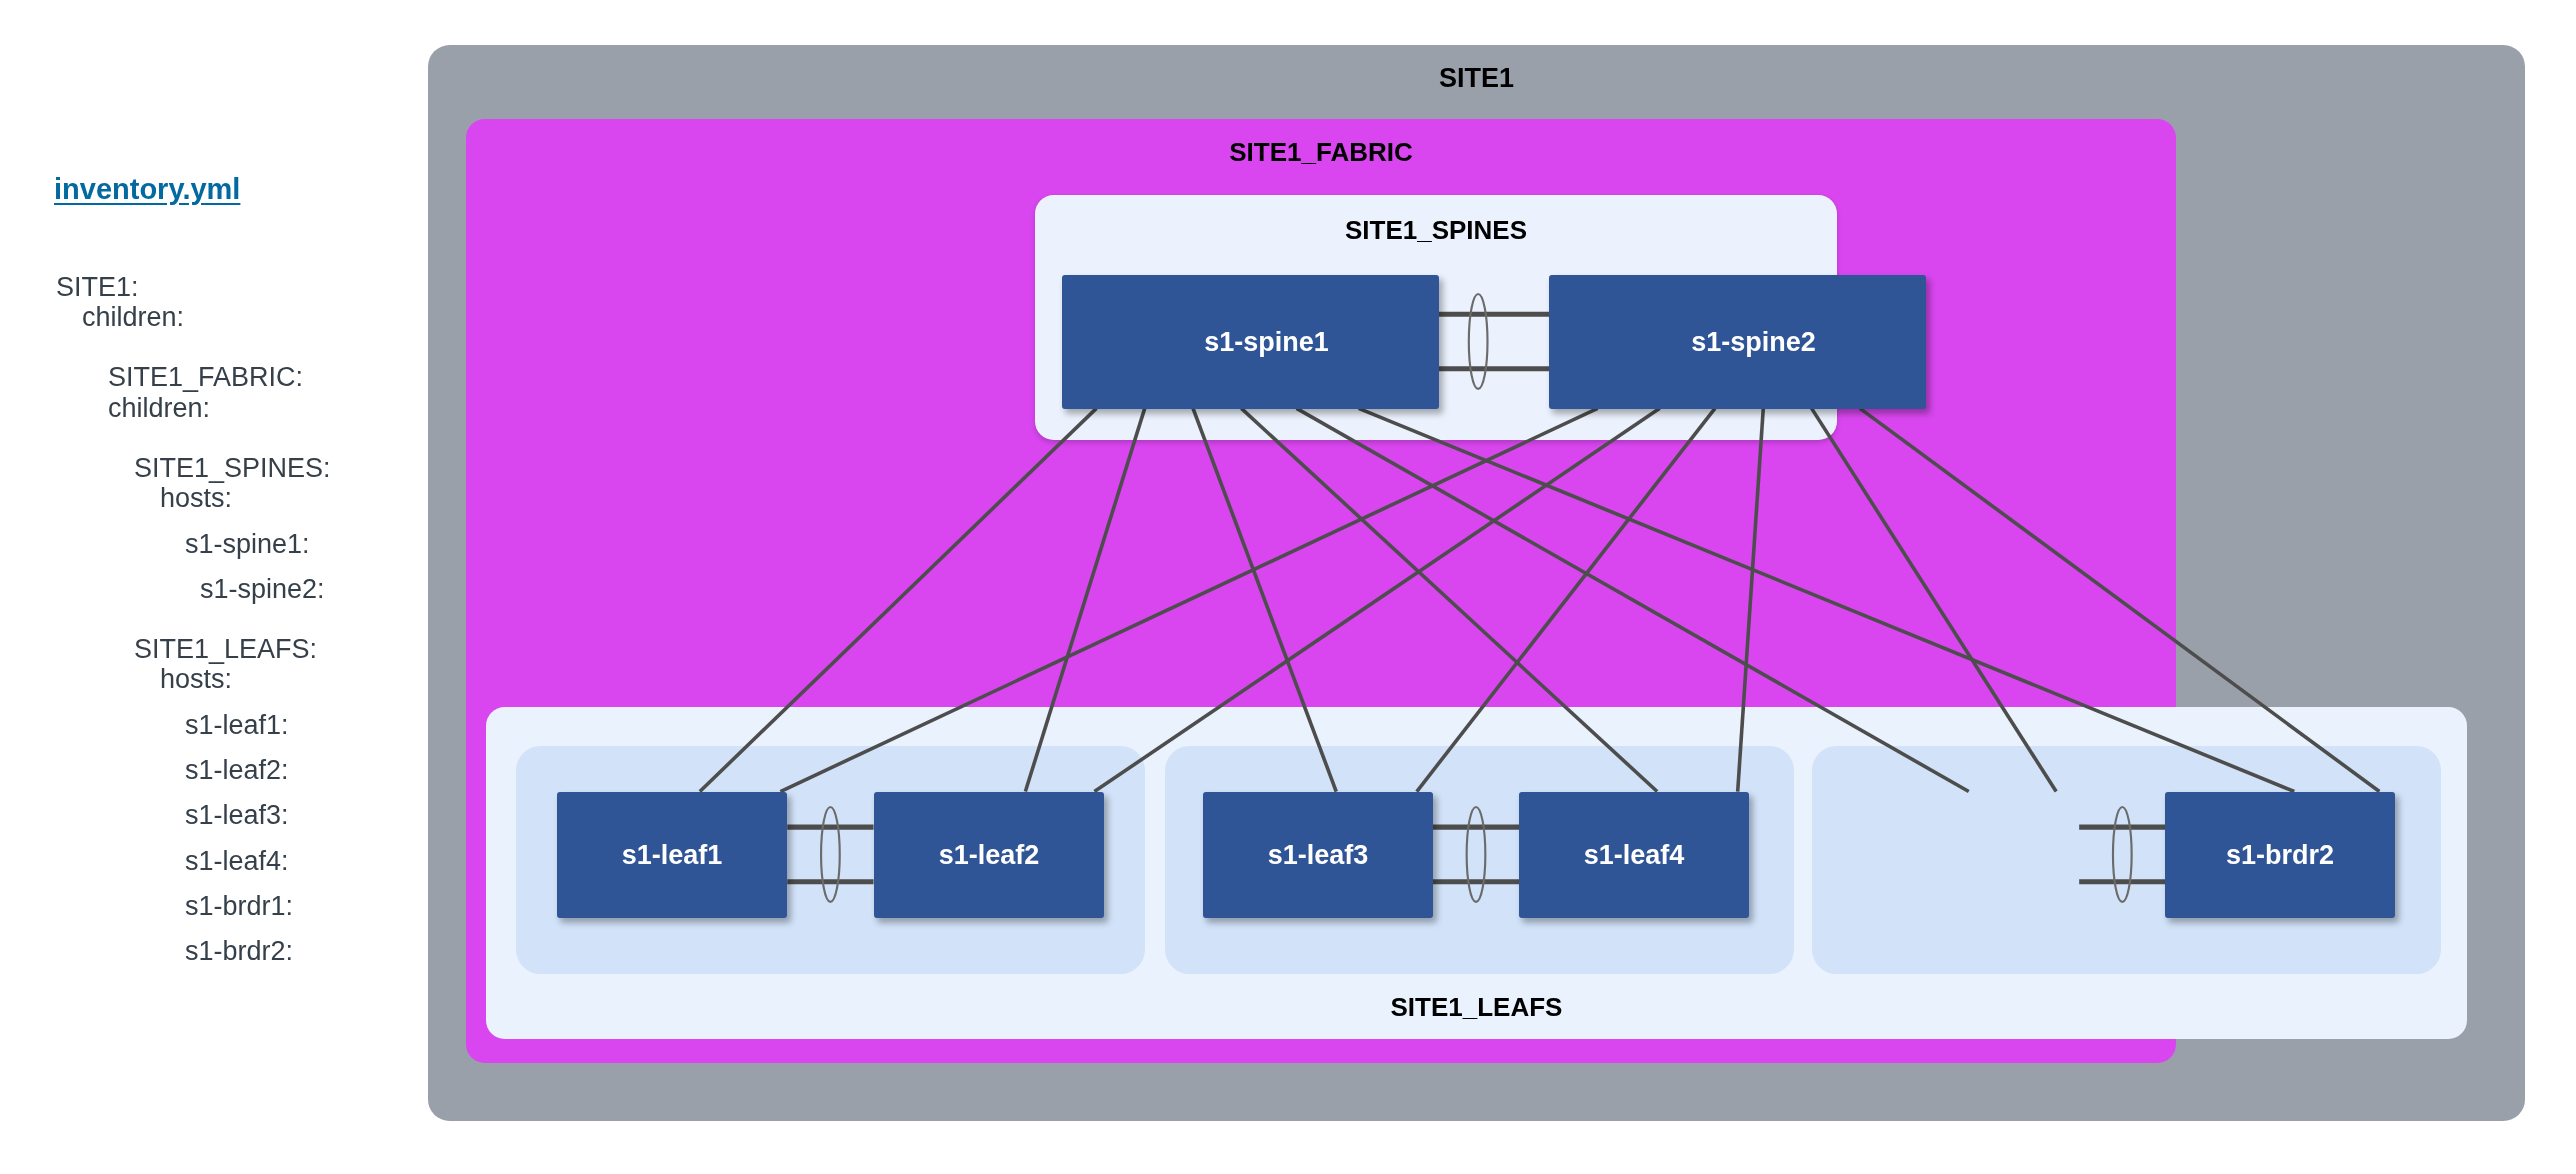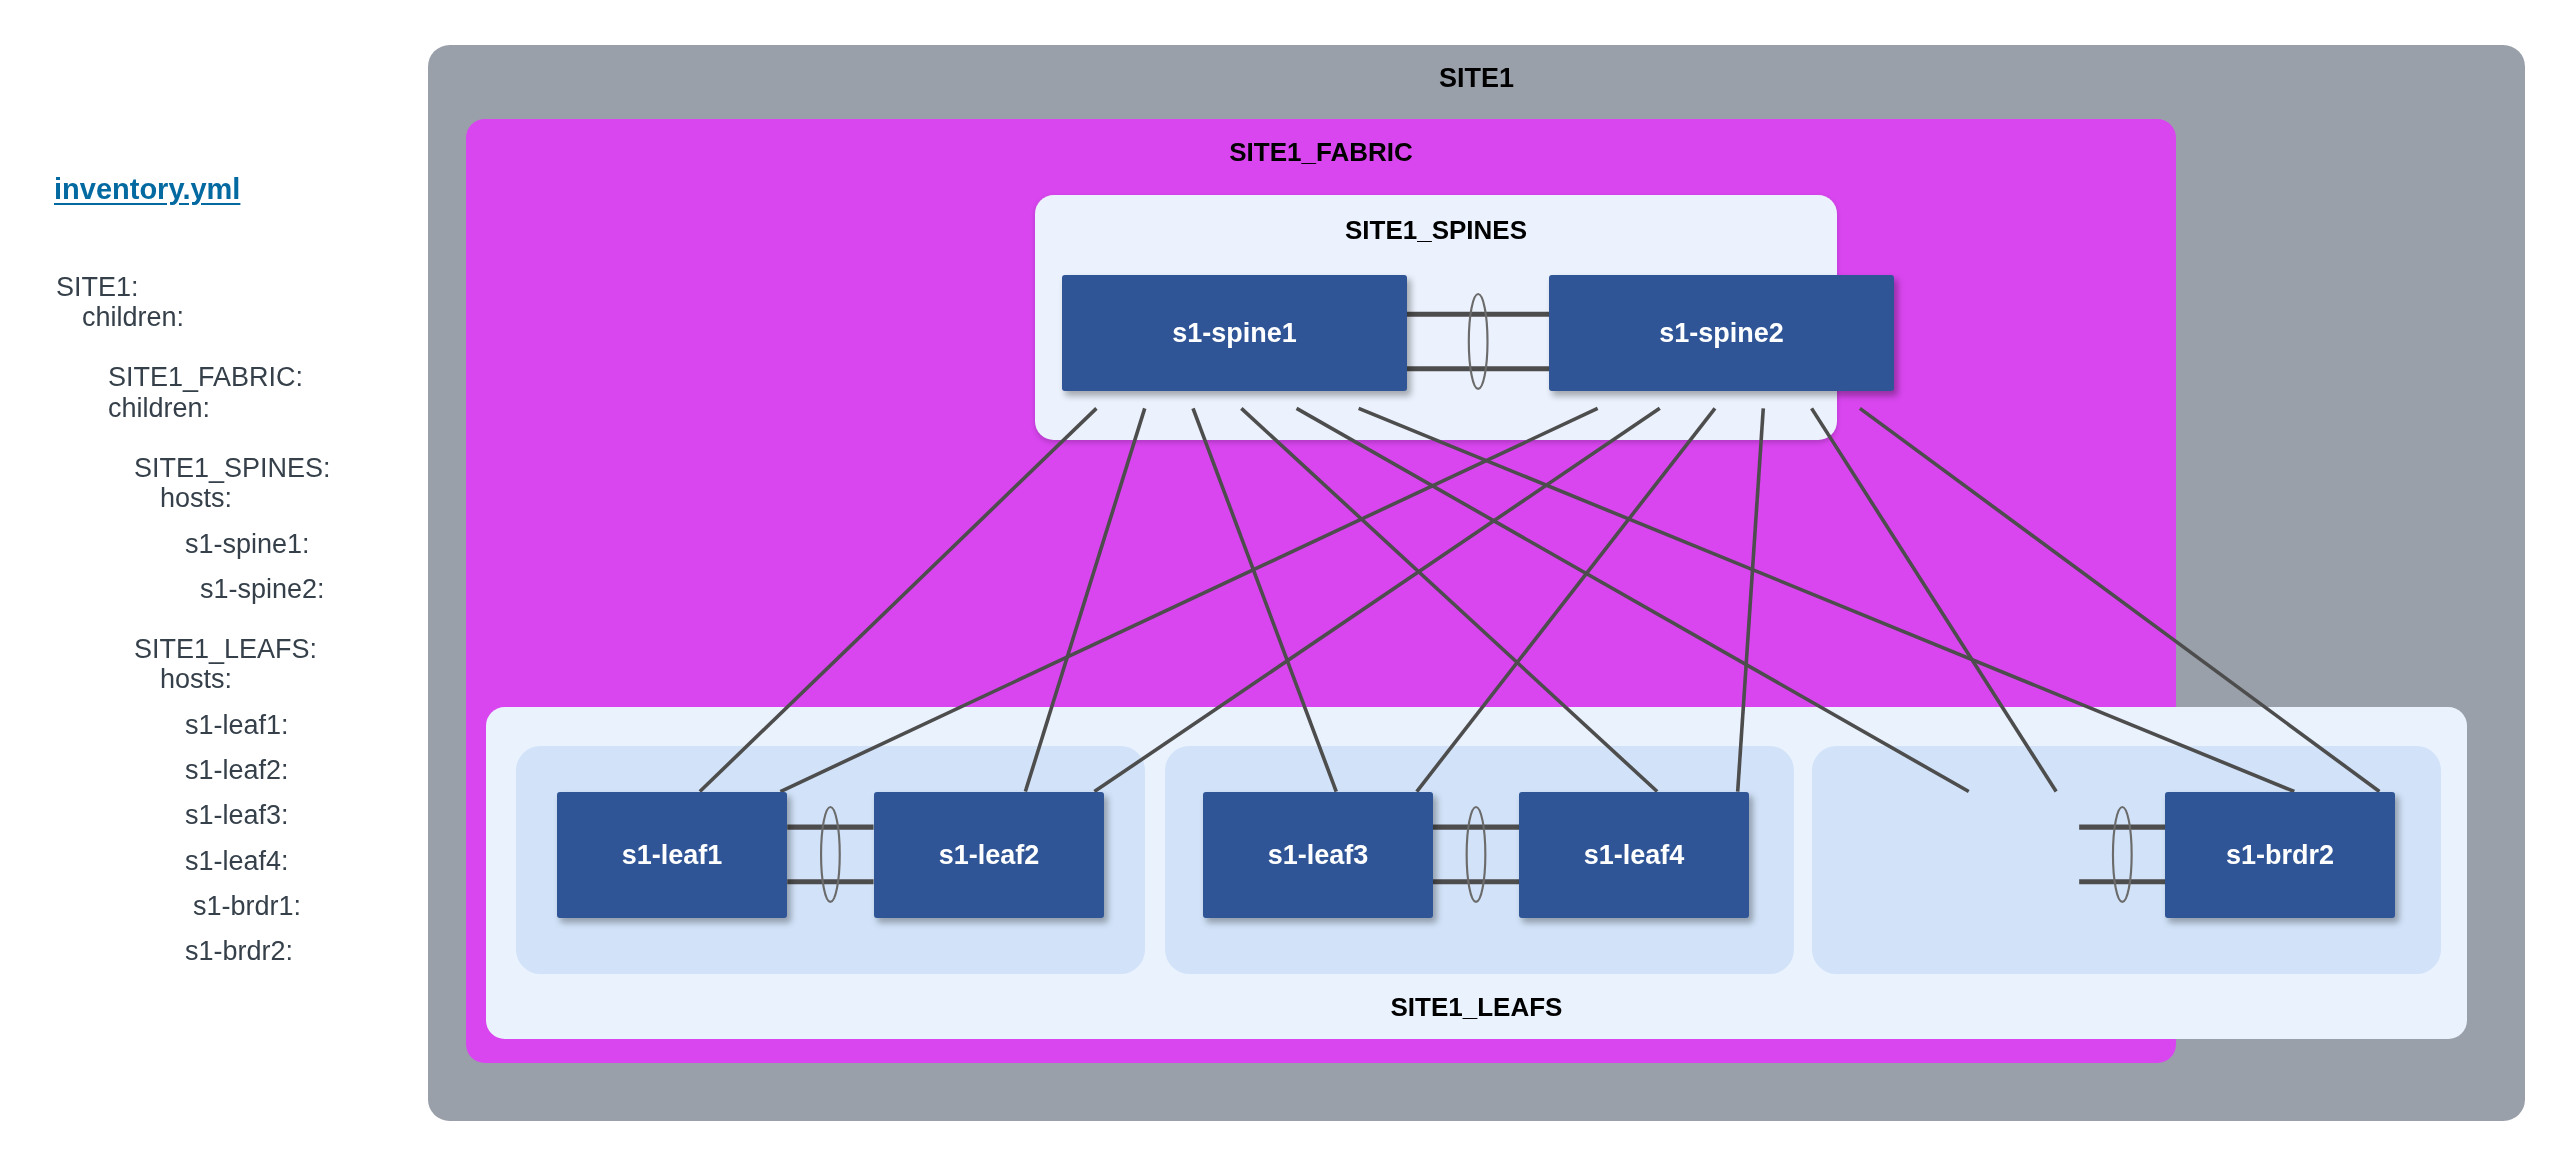--- a/index.html
+++ b/index.html
@@ -144,21 +144,21 @@
     box-shadow: 3.6px 4.3px 6.5px rgba(0,0,0,0.30);
     display: flex;
     align-items: center;
     justify-content: center;
     color: #ffffff;
     font-size: 27px;
     font-weight: bold;
     white-space: nowrap;
     z-index: 6;
   }
-  .spine-node { width: 345px; height: 116px; top: 275px; }
+  .spine-node { width: 345px; height: 134px; top: 275px; padding-left: 32px; }
   #node-s1-spine1 { left: 1062px; }
   #node-s1-spine2 { left: 1549px; }
 
   .leaf-node { width: 230px; height: 126px; top: 792px; }
   #node-s1-leaf1 { left: 557px; }
   #node-s1-leaf2 { left: 874px; }
   #node-s1-leaf3 { left: 1203px; }
   #node-s1-leaf4 { left: 1519px; }
   #node-s1-brdr1 { left: 1849px; }
   #node-s1-brdr2 { left: 2165px; }
@@ -196,21 +196,21 @@
       <div class="yaml-line bold" style="left: 134px; top: 440px;">SITE1_SPINES:</div>
       <div class="yaml-line" style="left: 160px; top: 485px;">hosts:</div>
       <div class="yaml-line" style="left: 185px; top: 531px;">s1-spine1:</div>
       <div class="yaml-line" style="left: 200px; top: 576px;">s1-spine2:</div>
       <div class="yaml-line bold" style="left: 134px; top: 621px;">SITE1_LEAFS:</div>
       <div class="yaml-line" style="left: 160px; top: 666px;">hosts:</div>
       <div class="yaml-line" style="left: 185px; top: 712px;">s1-leaf1:</div>
       <div class="yaml-line" style="left: 185px; top: 757px;">s1-leaf2:</div>
       <div class="yaml-line" style="left: 185px; top: 802px;">s1-leaf3:</div>
       <div class="yaml-line" style="left: 185px; top: 848px;">s1-leaf4:</div>
-      <div class="yaml-line" style="left: 193px; top: 893px; text-align: center;">s1-brdr1:</div>
+      <div class="yaml-line" style="left: 185px; top: 893px; text-align: center;">s1-brdr1:</div>
       <div class="yaml-line" style="left: 185px; top: 938px;">s1-brdr2:</div>
     </div>
 </div>
 
 <div id="diagram">
 
   <div class="grp" id="site1-group">
     <div class="grp-label" id="site1-label">SITE1</div>
   </div>
 

